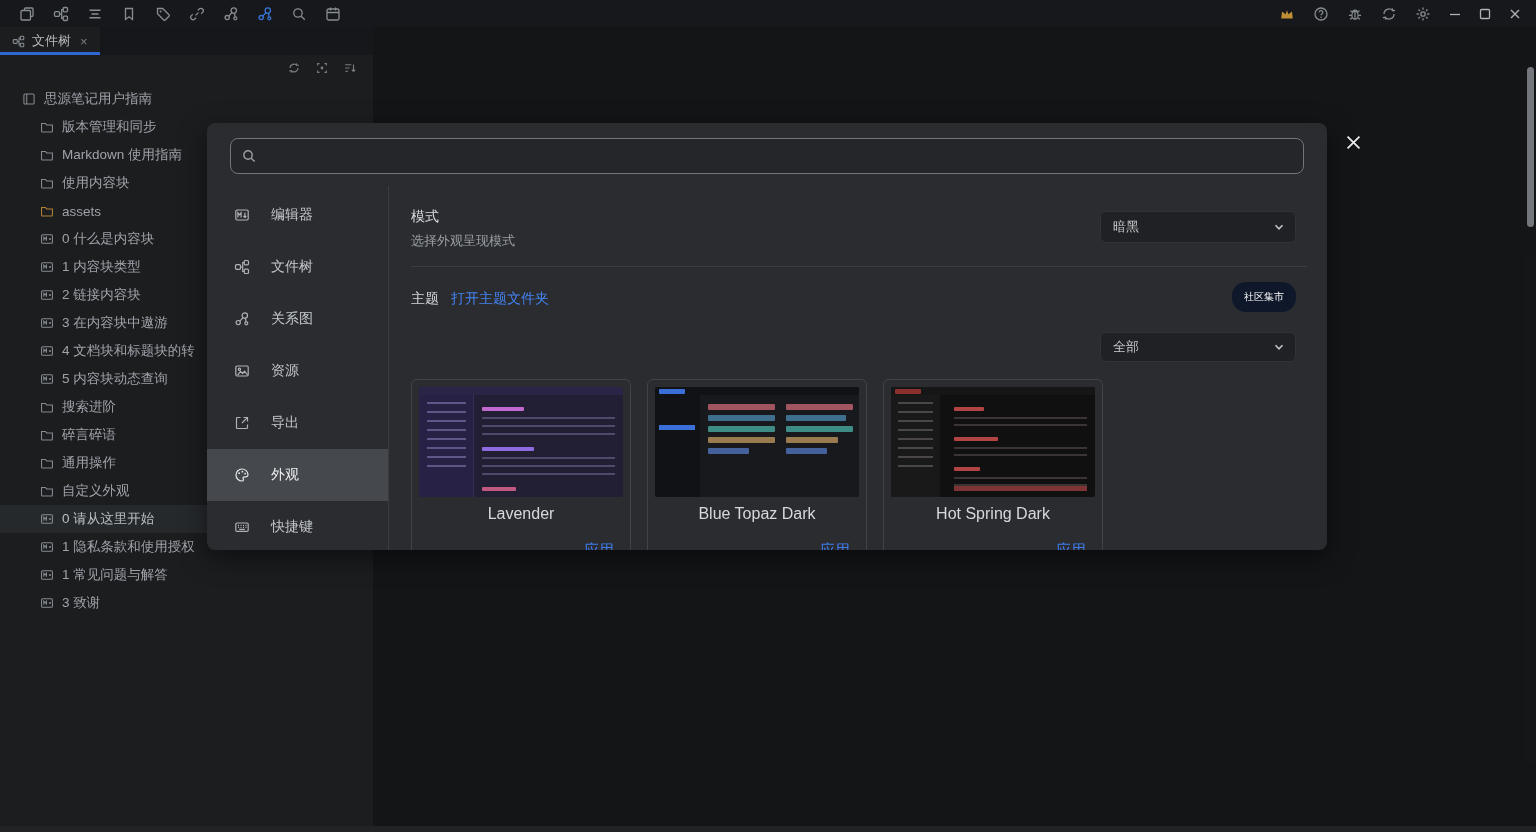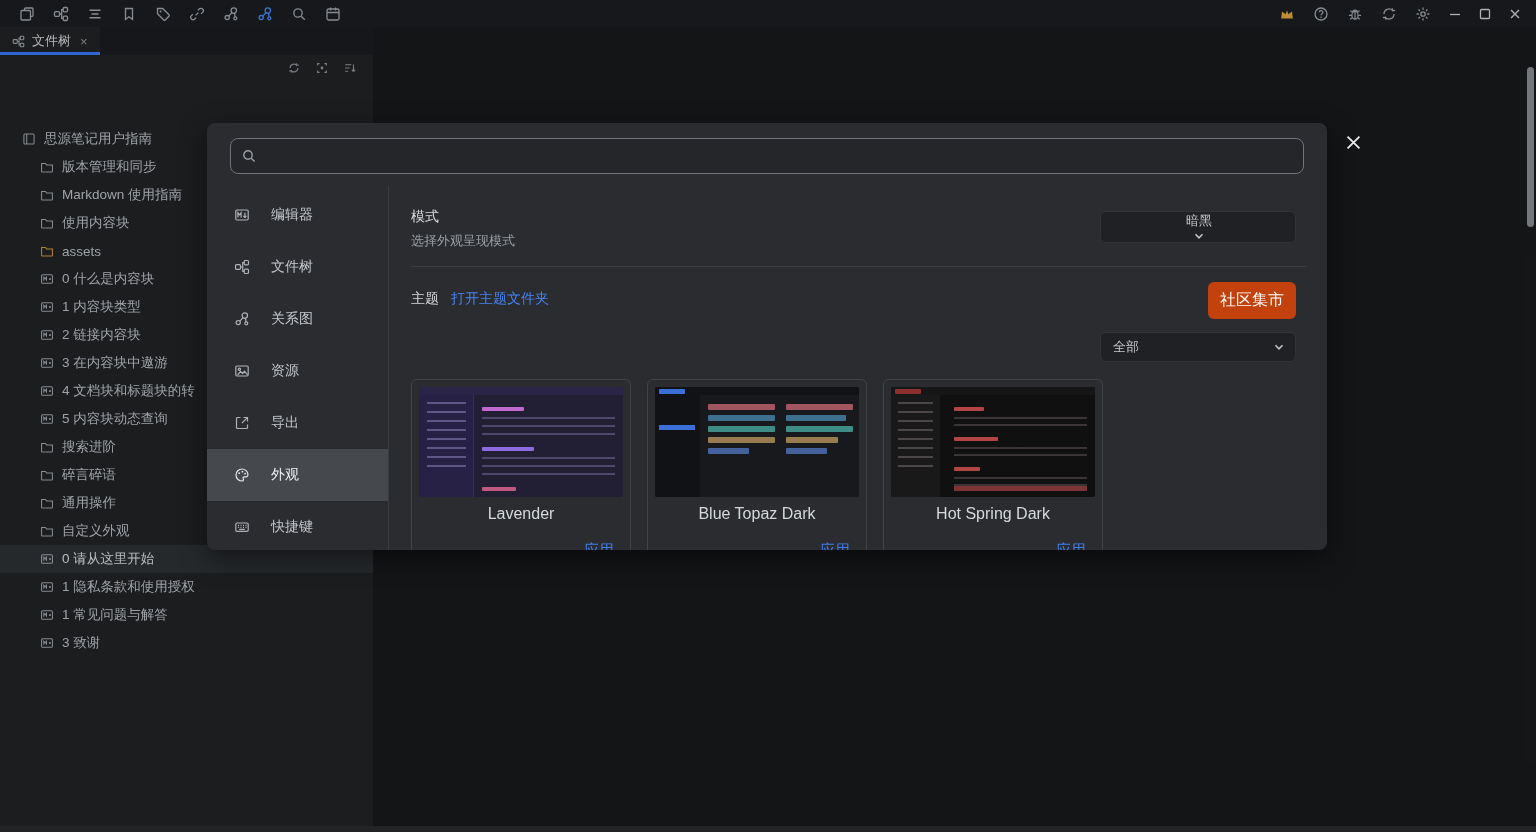--- a/index.html
+++ b/index.html
@@ -23,21 +23,21 @@
   .tabbar { height:28px; background:#191b1e; display:flex; }
   .tab { position:relative; display:flex; align-items:center; gap:7px; padding:0 10px 0 12px;
     background:#1f2124; color:#cfd2d5; font-size:13px; cursor:pointer; }
   .tab svg { width:13px; height:13px; color:#9aa0a6; }
   .tab .tab-close { color:#8b9096; font-size:13px; line-height:1; padding:0 2px; }
   .tab::after { content:""; position:absolute; left:0; right:0; bottom:0; height:3px; background:#3575f0; }
   .panel-head { height:26px; display:flex; align-items:center; justify-content:flex-end; gap:10px; padding-right:14px; }
   .ph-btn { color:#8a8f94; width:18px; height:18px; display:flex; align-items:center; justify-content:center; cursor:pointer; }
   .ph-btn svg { width:14px; height:14px; }
 
-  .tree { position:absolute; top:58px; left:0; right:0; bottom:0; overflow:hidden;margin-top:40px; }
+  .tree { position:absolute; top:58px; left:0; right:0; bottom:0; overflow:hidden; }
   .row { position:relative; height:28px; display:flex; align-items:center; gap:8px;
     color:#b6bac0; font-size:13.5px; cursor:pointer; white-space:nowrap; }
   .row svg { width:14px; height:14px; flex:none; color:#9aa0a6; }
   .row.l0 { padding-left:22px; }
   .row.l1 { padding-left:40px; }
   .row.l2 { padding-left:40px; }
   .row.selected { background:#2c2f33; color:#d5d8db; }
   .row .gold { color:#c9973c; }
   .badge { position:absolute; right:18px; top:6px; color:#9aa0a6; font-size:12px;
     background:#2a2d30; padding:0 5px; border-radius:3px; line-height:16px; }
@@ -67,29 +67,29 @@
   .mi.selected { background:#45484c; color:#f0f2f4; }
   .mi.selected svg { color:#e6e8ea; }
 
   .dlg-content { position:relative; flex:1; overflow:hidden; }
   .mode-title { position:absolute; left:22px; top:22px; color:#d8dadd; font-size:14px; }
   .mode-desc  { position:absolute; left:22px; top:46px; color:#9aa0a6; font-size:13px; }
   .selectbox { position:absolute; right:31px; width:196px; height:32px; background:#1f2124;
     border:1px solid #303337; border-radius:6px; display:flex; align-items:center;
     justify-content:space-between; padding:0 10px 0 12px; color:#c6c9cc; font-size:13px; cursor:pointer; }
   .selectbox svg { width:12px; height:12px; color:#c0c3c6; }
-  .sel-mode { top:25px;flex-direction:column; }
+  .sel-mode { top:25px; }
   .sel-filter { top:146px; height:30px; }
   .divider { position:absolute; left:22px; right:20px; top:80px; height:1px; background:#3a3d41; }
 
   .theme-head { position:absolute; left:22px; top:104px; display:flex; align-items:center; gap:12px; }
   .theme-title { color:#d8dadd; font-size:14px; }
   .theme-link { color:#4584f4; font-size:14px; cursor:pointer; }
-  .market-btn { position:absolute; right:31px; top:96px; background:#c2410c; color:#fff;
-    font-size:16px; padding:8px 12px; border-radius:6px; border:none; cursor:pointer;
+  .market-btn { position:absolute; right:31px; top:96px; background:#0f172a; color:#fff;
+    font-size:10px; padding:8px 12px; border-radius:14px; border:none; cursor:pointer;
     font-family:"Liberation Sans","DejaVu Sans",sans-serif; }
 
   .cards { position:absolute; left:22px; top:193px; width:700px; display:grid;
     grid-template-columns:repeat(3,220px); column-gap:16px; row-gap:17px; }
   .card { width:220px; height:193px; border:1px solid #404347; border-radius:6px;
     position:relative; background:#2a2c30; }
   .card .pvwrap { margin:7px; }
   .card .name { text-align:center; color:#d6d9dc; font-size:16px; margin-top:8px; }
   .card .apply { position:absolute; right:16px; bottom:11px; color:#3f7df0; font-size:15px; cursor:pointer; }
 

